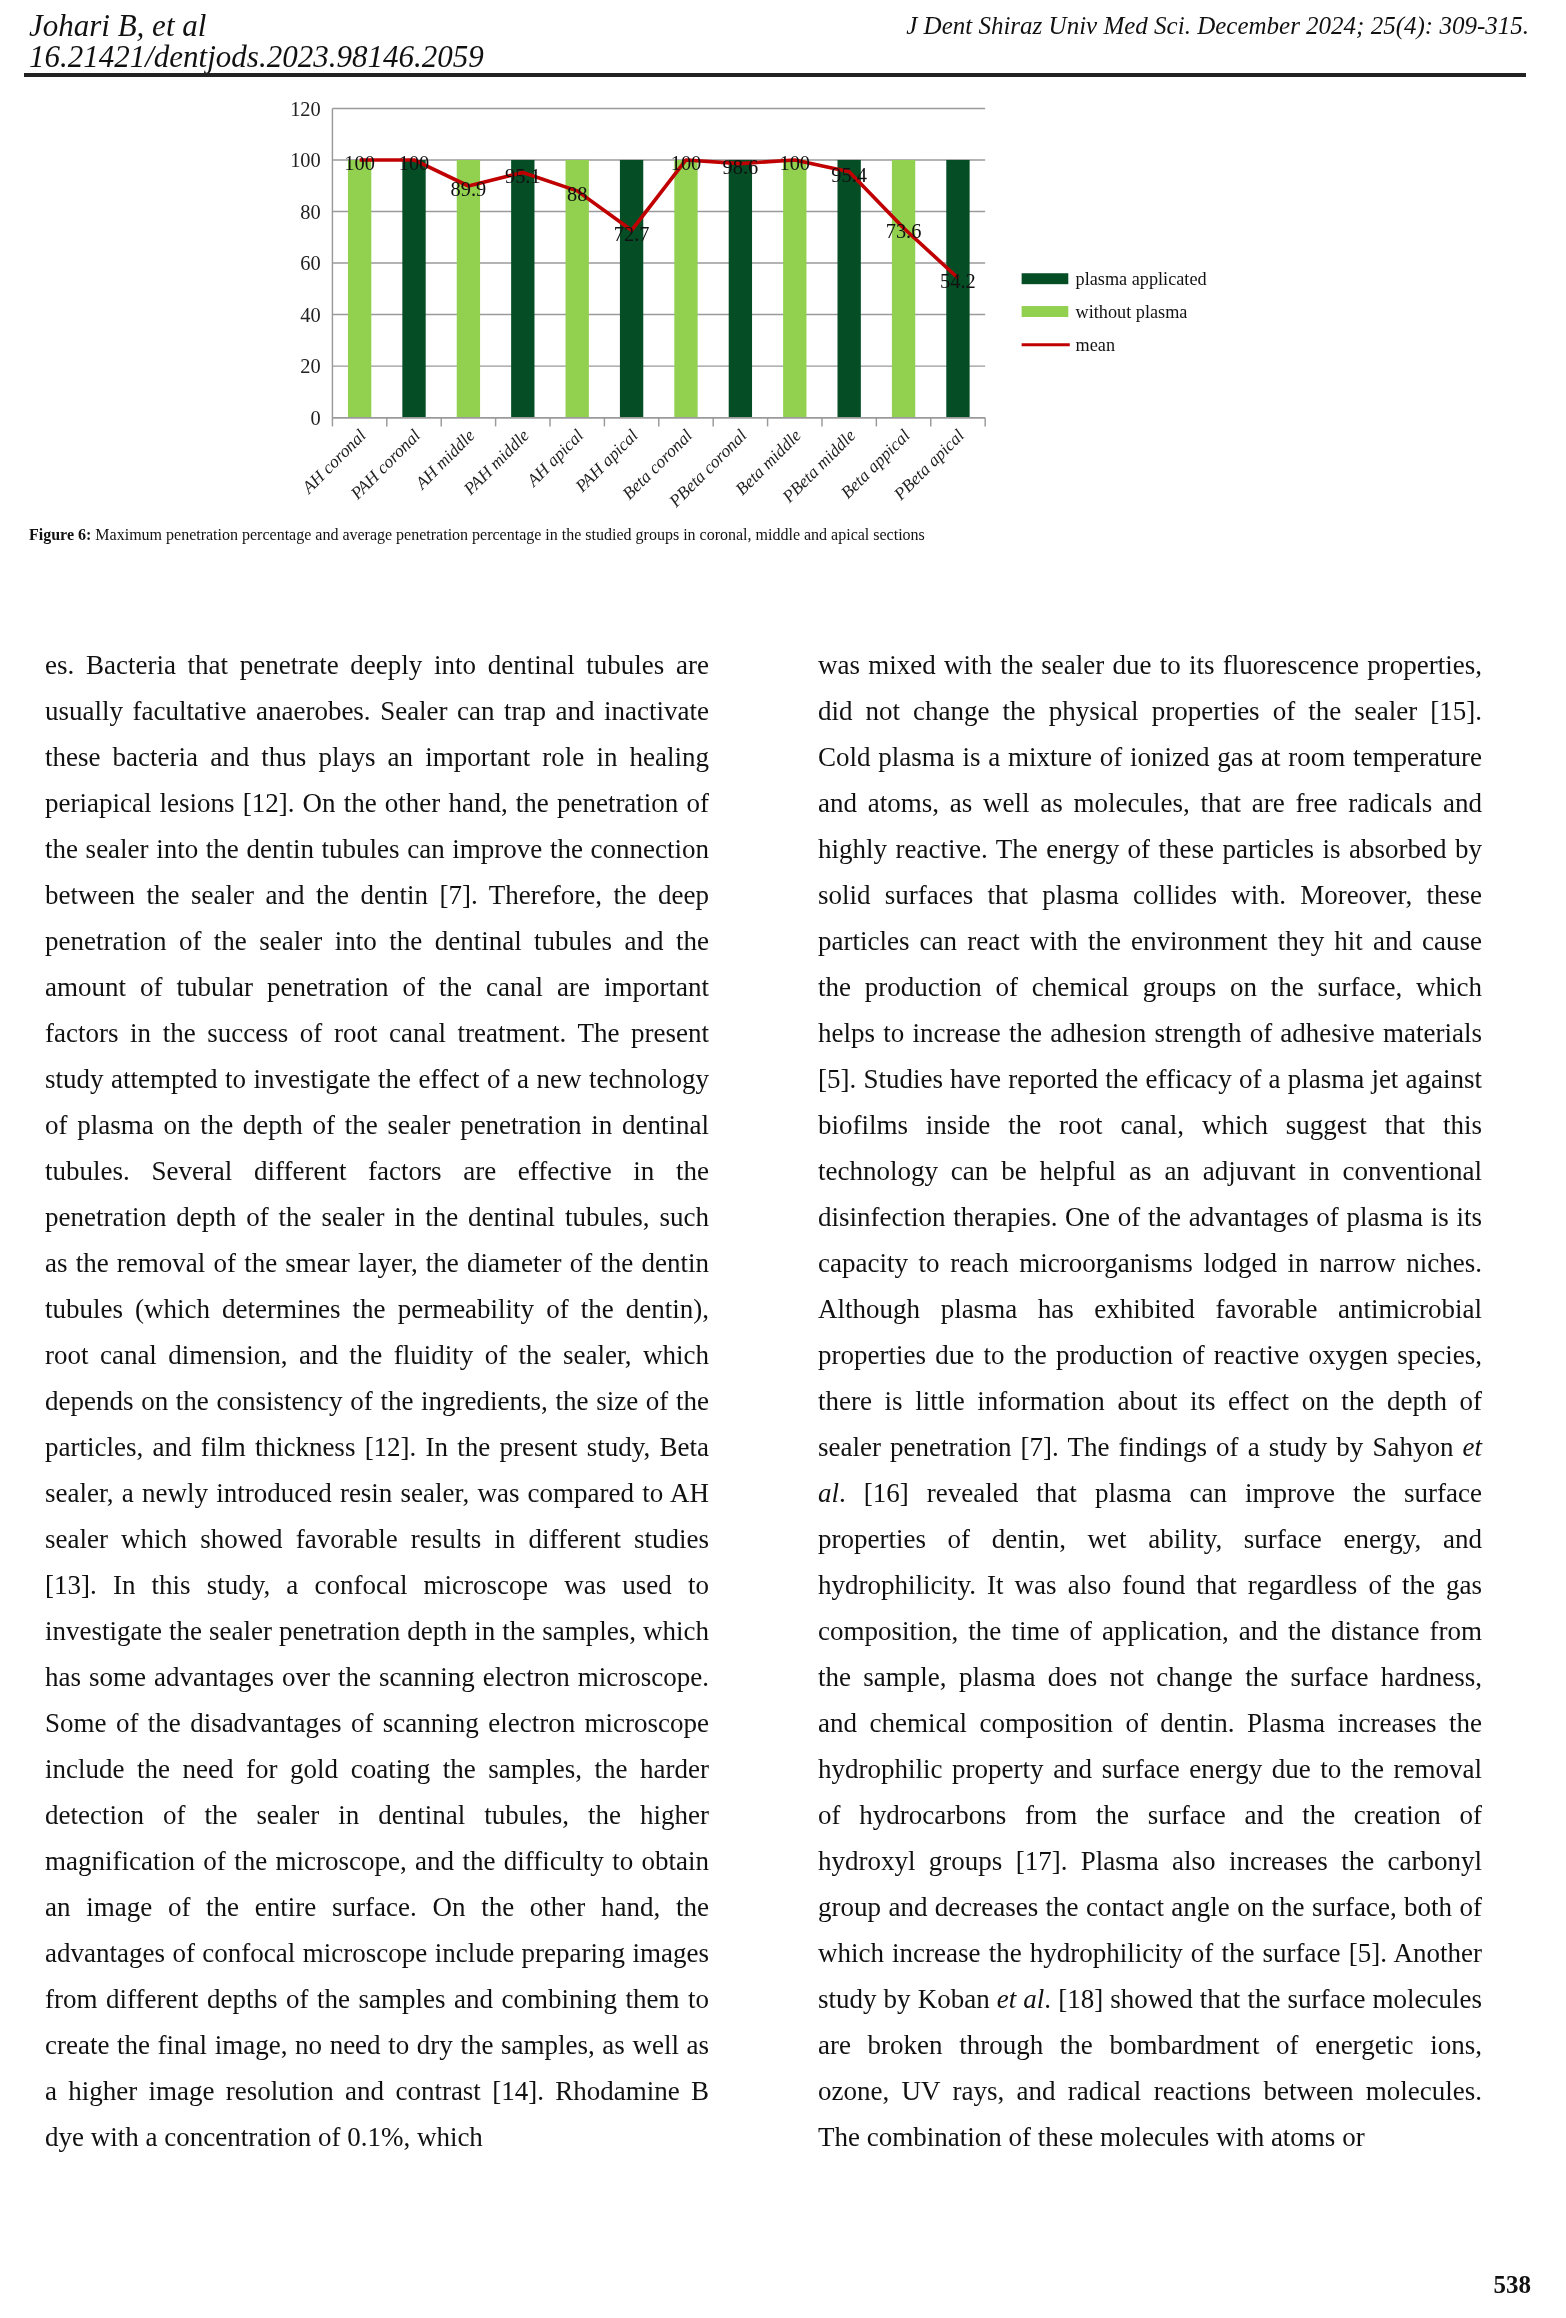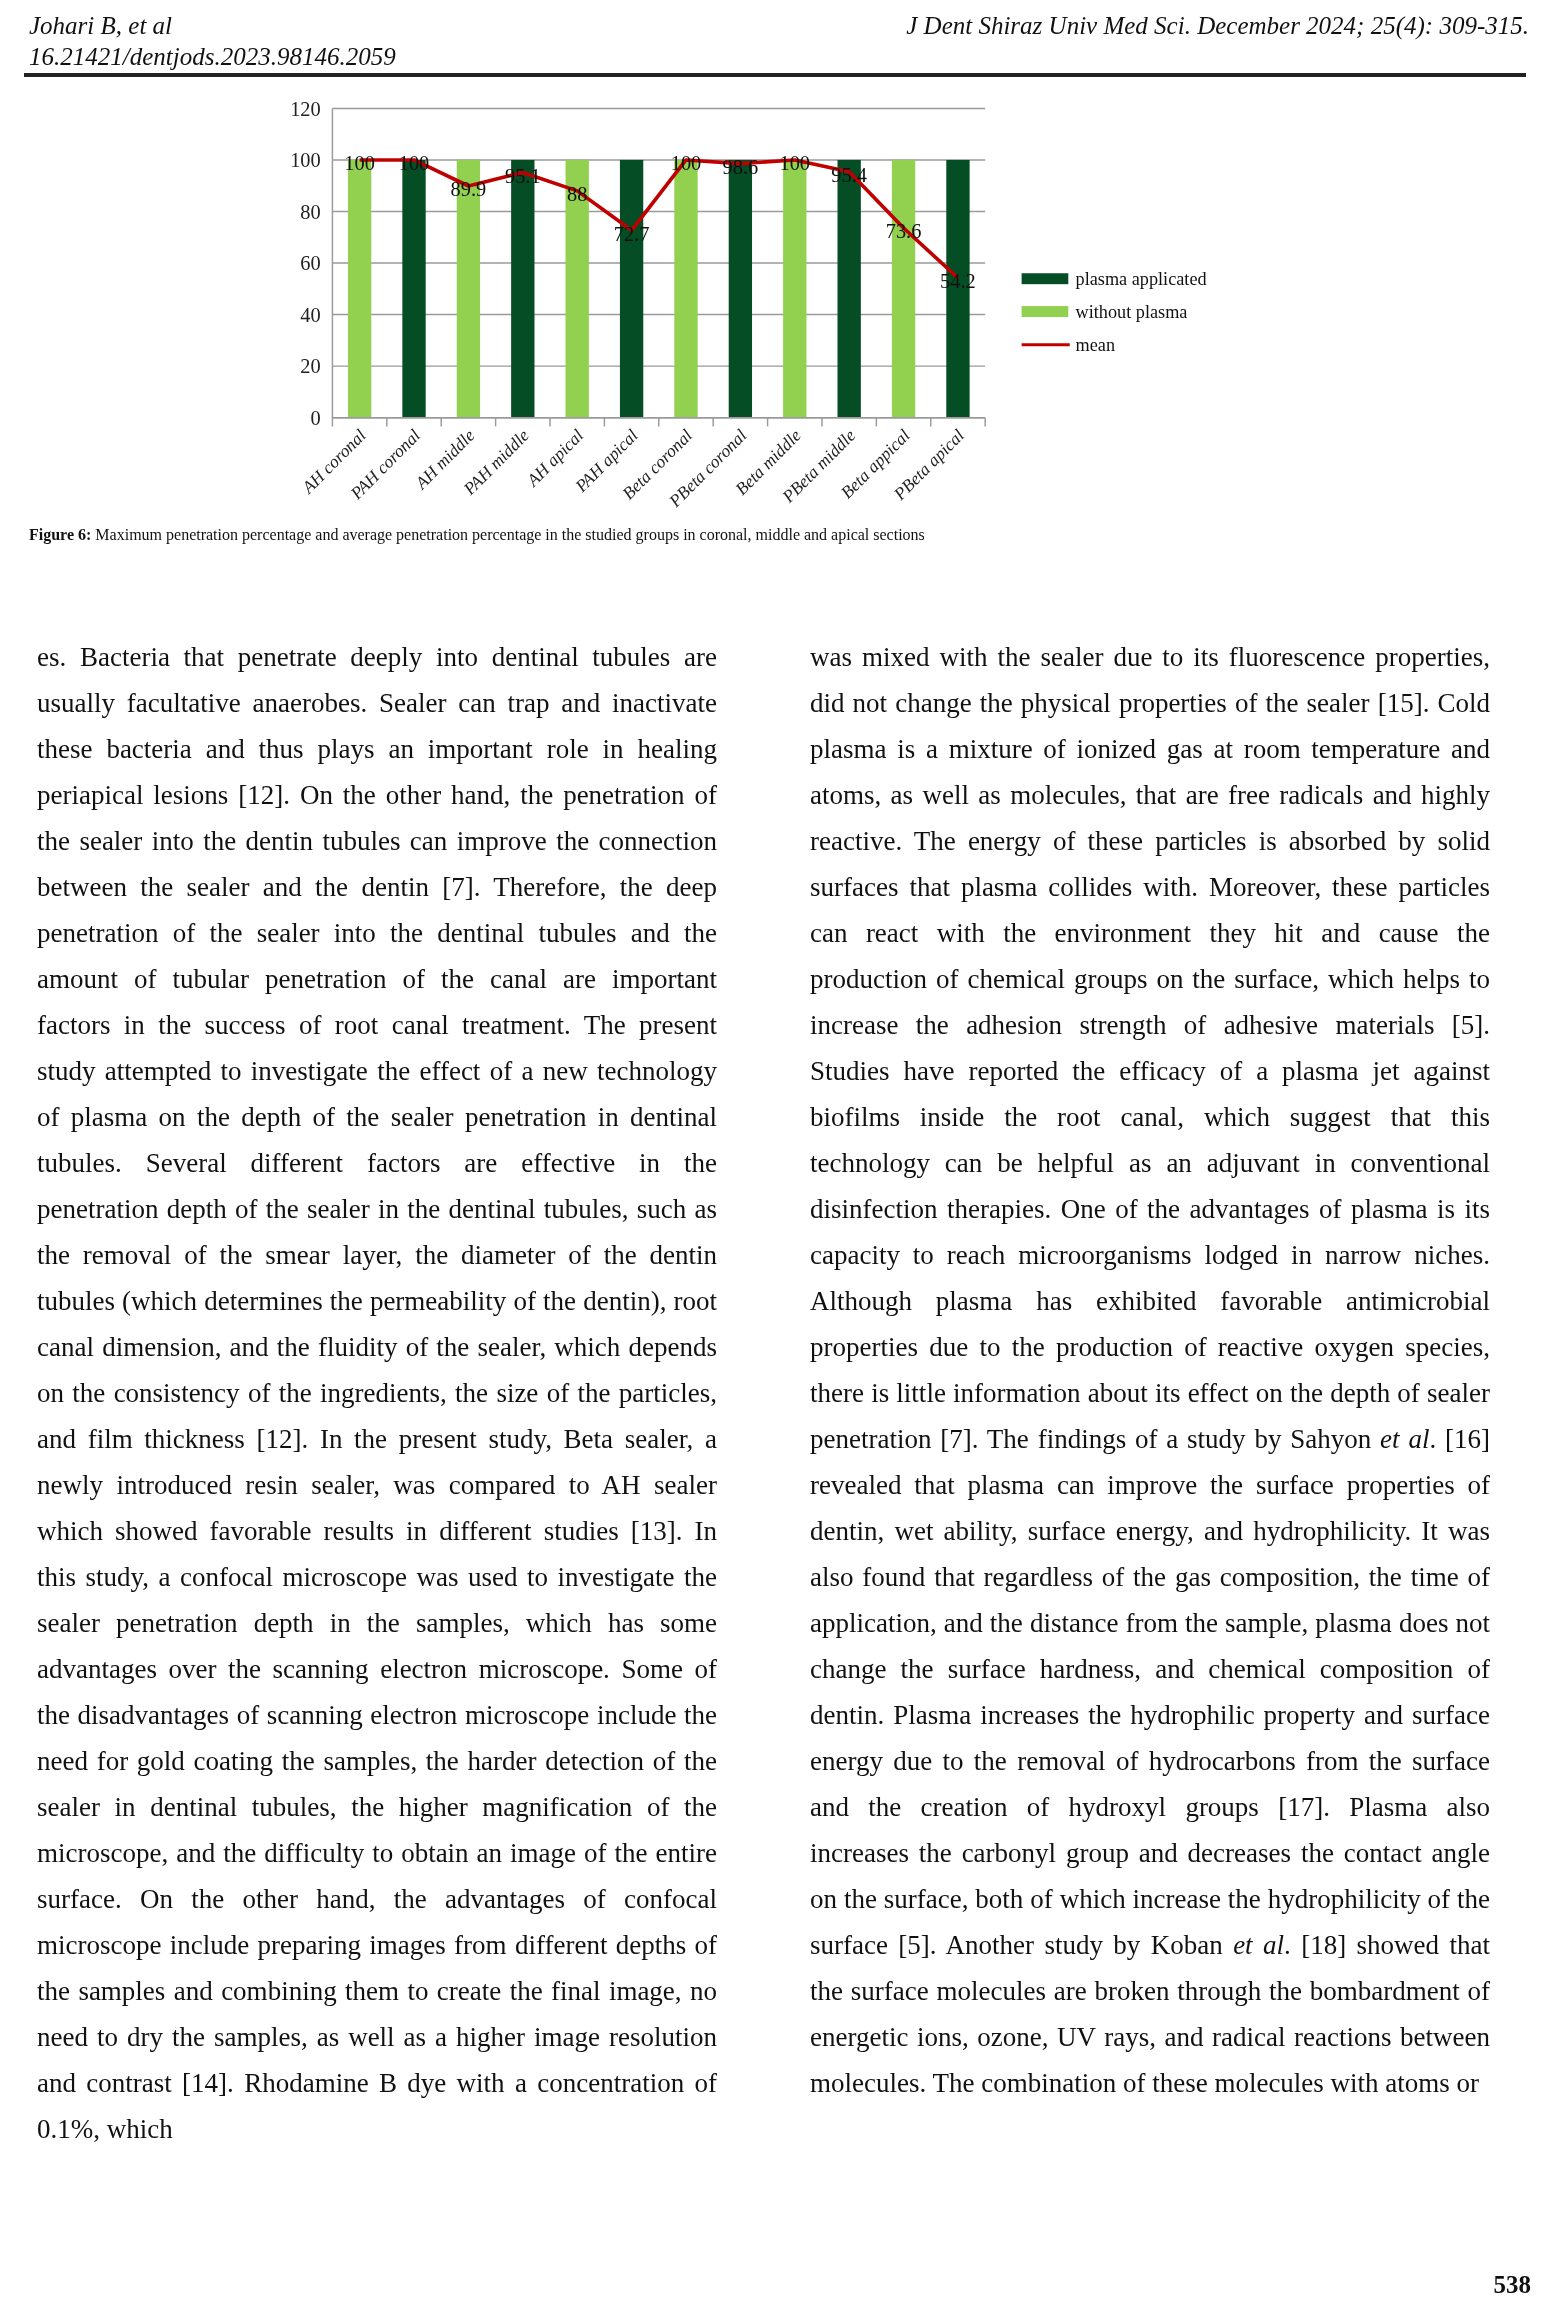--- a/index.html
+++ b/index.html
@@ -1,24 +1,24 @@
 <!DOCTYPE html>
 <html style="font-size:11.7px"><head>
 <meta charset="utf-8">
 <style>
   html,body{margin:0;padding:0;background:#fff;}
   body{width:1567px;height:2319px;position:relative;font-family:"Liberation Serif","DejaVu Serif",serif;color:#111;overflow:hidden;}
-  .hdr-left{position:absolute;left:29px;top:10.2px;font-style:italic;font-size:25px;line-height:31px;}
+  .hdr-left{position:absolute;left:29px;top:10.2px;font-style:italic;font-size:31px;line-height:31px;}
   .hdr-right{position:absolute;right:38px;top:10.2px;font-style:italic;font-size:25px;line-height:31px;text-align:center;}
   .rule{position:absolute;left:24px;right:41px;top:73px;height:3.6px;background:#222;}
   #chart{position:absolute;left:0;top:88px;width:1567px;height:423px;}
   .caption{position:absolute;left:29px;top:520px;width:1503px;font-size:16px;line-height:29px;text-align:justify;}
   .caption b{font-weight:bold;}
   .col{position:absolute;top:626px;width:696px;font-size:27px;line-height:46px;text-align:justify;}
-  .col p{margin:8px;}
+  .col p{margin:16px;}
   .col-left{left:29px;}
   .col-right{left:802px;width:696px;}
   .pageno{position:absolute;right:36px;top:2271px;font-weight:bold;font-size:25px;}
   svg text{font-family:"Liberation Serif","DejaVu Serif",serif;}
 </style>
 </head>
 <body>
 
 <div class="hdr-left">
   <div>Johari B, et al</div>

